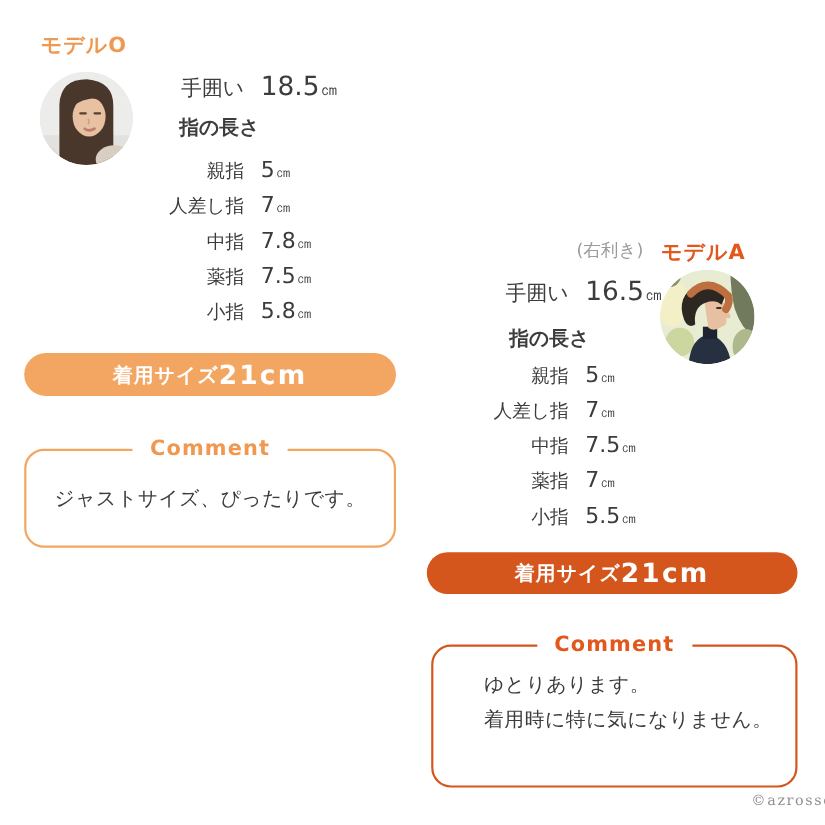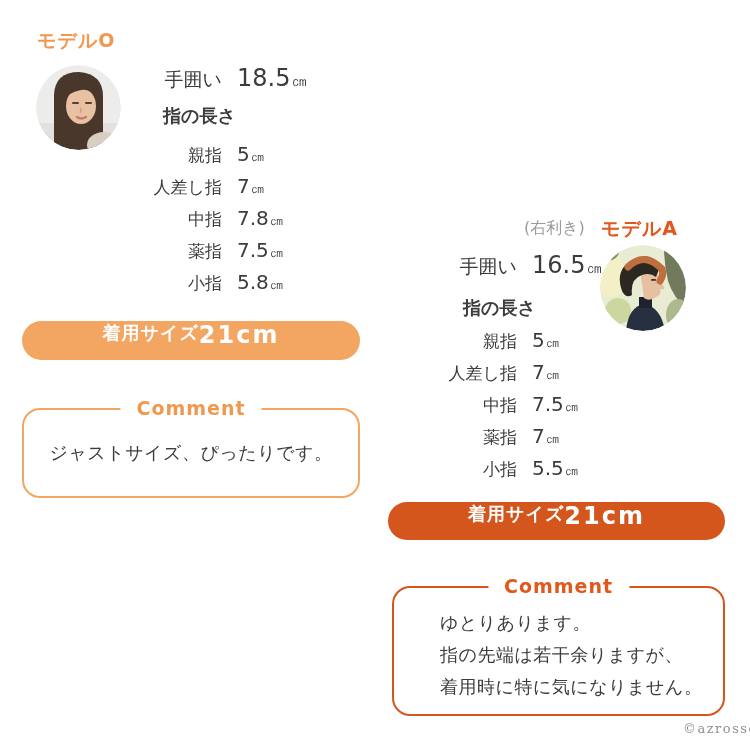--- a/index.html
+++ b/index.html
@@ -32,21 +32,21 @@
   #meas-o-hand { left:0; top:60px; }
   #meas-o { left:0; top:138px; }
   #meas-a-hand { left:295px; top:247px; }
   #meas-a { left:295px; top:324px; }
   .finger-title { position:absolute; font-size:18px; font-weight:bold; }
   #finger-title-o { left:163px; top:104px; }
   #finger-title-a { left:463px; top:296px; }
   
   .size-banner {
     position:absolute; border-radius:20px; color:#ffffff;
-    display:flex; justify-content:center;
+    display:flex; align-items:center; justify-content:center;
   }
   #banner-o { left:22px; top:321px; width:338px; height:39px; background:#F3A662; }
   #banner-a { left:388px; top:502px; width:337px; height:38px; background:#D4561C; }
   .size-label { font-size:18px; font-weight:bold; letter-spacing:1px; }
   .size-value { font-size:24px; font-weight:bold; letter-spacing:2px; }
   
   .comment-box { position:absolute; border-radius:18px; background:#ffffff; }
   #comment-o { left:22px; top:408px; width:338px; height:90px; border:2px solid #F3A662; }
   #comment-a { left:392px; top:586px; width:333px; height:130px; border:2px solid #D4561C; }
   .comment-title {
@@ -212,20 +212,19 @@
 
   <div class="size-banner" id="banner-a">
     <span class="size-label">着用サイズ</span>
     <span class="size-value">21cm</span>
   </div>
 
   <div class="comment-box" id="comment-a">
     <span class="comment-title">Comment</span>
     <div class="comment-body-left">
       <div>ゆとりあります。</div>
-      <div>指の先端は若干余りますが、</div>
       <div>着用時に特に気になりません。</div>
     </div>
   </div>
 
   <div class="copyright">©azrosso</div>
 
 </div>
 
 </body></html>

